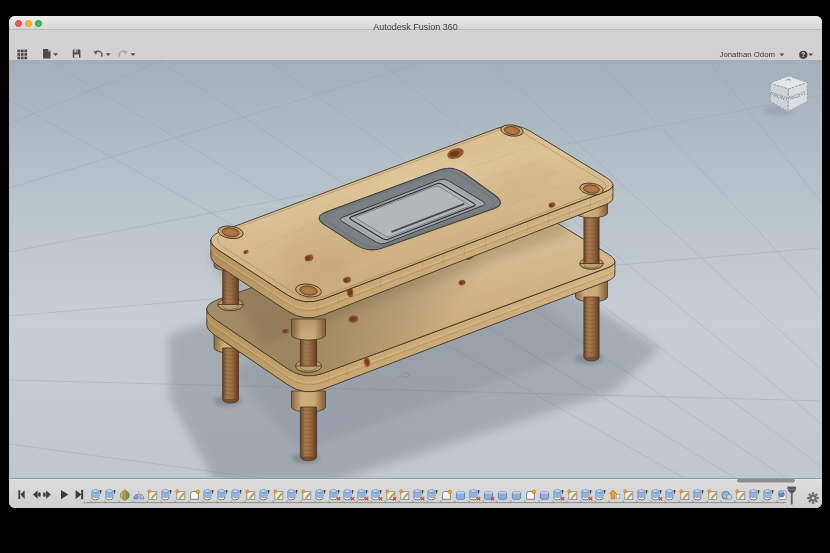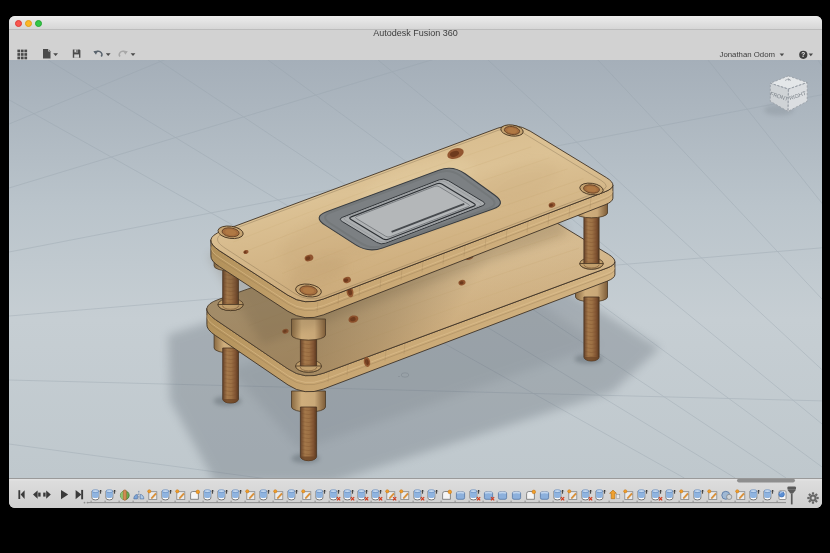--- a/index.html
+++ b/index.html
@@ -1,20 +1,20 @@
 <!DOCTYPE html>
 <html><head><meta charset="utf-8"><style>
 * { margin:0; padding:0; box-sizing:border-box; }
 html,body { width:830px; height:553px; background:#000; overflow:hidden;
   font-family:"Liberation Sans", sans-serif; }
 #win { position:absolute; left:9px; top:16px; width:813px; height:491.5px;
   border-radius:6px; overflow:hidden; background:#d2d2d2; }
 #titlebar { position:absolute; left:0; top:0; width:100%; height:14px;
   background:linear-gradient(#ececec,#d6d6d6); border-bottom:1px solid #bcbcbc; }
-#titlebar .t { position:absolute; width:100%; text-align:center; top:12px;
+#titlebar .t { position:absolute; width:100%; text-align:center; top:6px;
   font-size:9px; color:#3c3c3c; }
 .tl { position:absolute; top:4.1px; width:7px; height:7px; border-radius:50%; }
 #toolbar { position:absolute; left:0; top:30px; width:100%; height:17px; }
 #tabbar { position:absolute; left:0; top:31px; width:100%; height:13px; }
 #viewport { position:absolute; left:0; top:44px; width:100%; height:418px; }
 #timeline { position:absolute; left:0; top:462px; width:100%; height:30px; }
 svg { display:block; }
 </style></head>
 <body>
 <div id="win">

